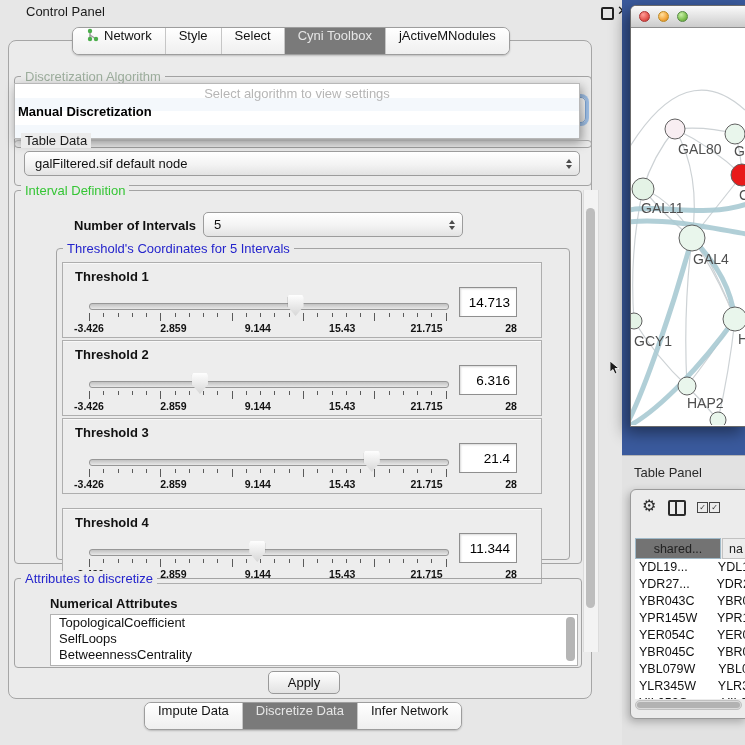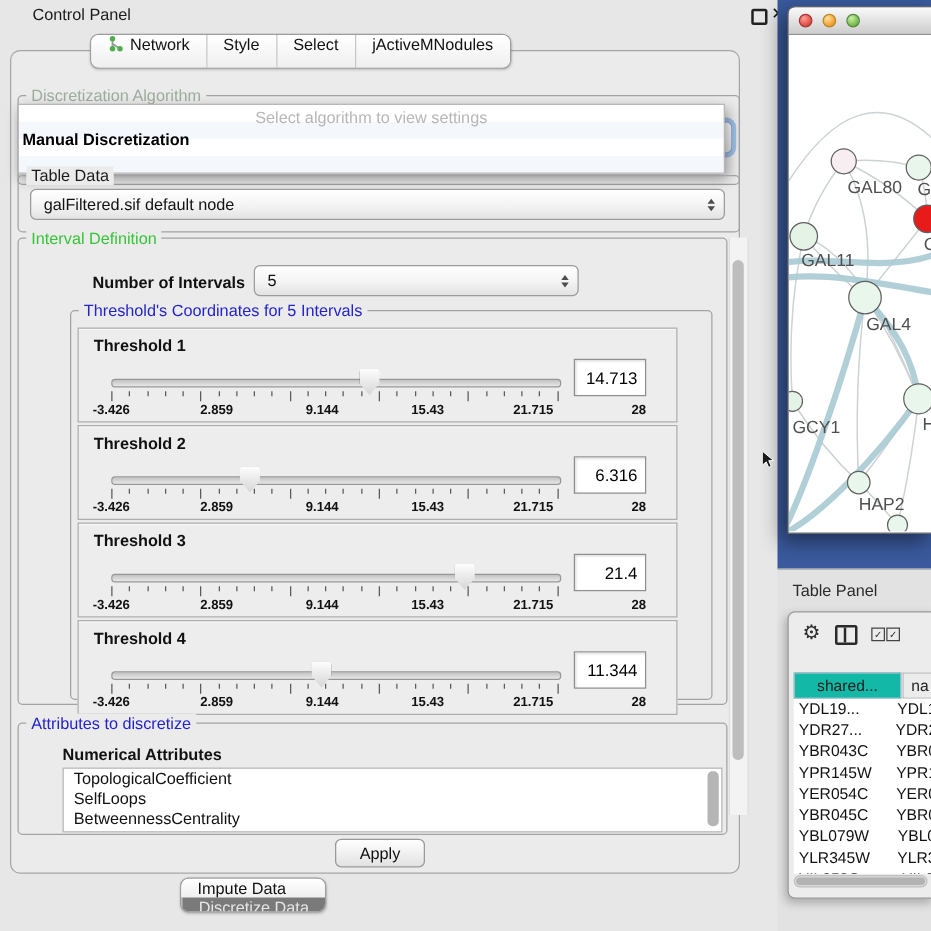--- a/index.html
+++ b/index.html
@@ -11,21 +11,21 @@
   #float-icon{left:585px;top:7px;width:9px;height:9px;border:2px solid #222;border-radius:2px;}
   #close-icon{left:601px;top:3px;font-size:13px;font-weight:bold;color:#111;}
   #main-panel{left:8px;top:40px;width:582px;height:657px;border:1px solid #a6a6a6;border-radius:8px;background:#ebebeb;}
   .tabbar{display:flex;height:26px;border:1px solid #9d9d9d;border-radius:7px;overflow:hidden;background:#fdfdfd;
     box-shadow:0 1px 2px rgba(0,0,0,.2);}
   .tab{display:flex;align-items:flex-start;padding:0 13px;font-size:13px;color:#111;border-left:1px solid #c6c6c6;
     background:linear-gradient(#ffffff,#efefef);white-space:nowrap;}
   .tab:first-child{border-left:none;}
   .tab.sel{background:#7a7a7a;color:#e6e6e6;}
   #top-tabbar{left:72px;top:27px;}
-  #bottom-tabbar{left:144px;top:702px;flex-direction:column;}
+  #bottom-tabbar{left:144px;top:702px;}
   .group{border:1px solid #a3a3a3;border-radius:4px;background:transparent;}
   .gtitle{position:absolute;top:-8px;left:6px;background:#ebebeb;padding:0 4px;font-size:13px;white-space:nowrap;}
   .green{color:#35c535;} .blue{color:#2424cc;} .dark{color:#1a1a1a;} .faded{color:#9dae9d;}
   .combo{background:linear-gradient(#ffffff,#f3f3f3 55%,#e3e3e3);border:1px solid #9c9c9c;border-radius:5px;
     font-size:13px;color:#111;line-height:24px;padding-left:10px;box-sizing:border-box;}
   .stepper{position:absolute;right:7px;top:50%;transform:translateY(-50%);display:flex;flex-direction:column;gap:2px;}
   .stepper .up{width:0;height:0;border-left:3.5px solid transparent;border-right:3.5px solid transparent;border-bottom:4.5px solid #4c4c4c;}
   .stepper .dn{width:0;height:0;border-left:3.5px solid transparent;border-right:3.5px solid transparent;border-top:4.5px solid #4c4c4c;}
   #algo-group{left:14px;top:76px;width:576px;height:70px;}
   #algo-combo{left:24px;top:97px;width:562px;height:26px;border:1px solid #7fa8d9;box-shadow:0 0 0 3px rgba(95,155,225,.55);}
@@ -85,21 +85,21 @@
   #tp-region{left:622px;top:455px;width:123px;height:290px;background:#e2e2e2;border-top:1px solid #b5b5b5;}
   #tp-title{left:12px;top:9px;font-size:13px;color:#2a2a2a;}
   #tp-window{left:8px;top:33px;width:115px;height:228px;background:#ececec;border:1px solid #9a9a9a;
     border-radius:6px 0 0 6px;box-shadow:-2px 3px 8px rgba(0,0,0,.25);overflow:hidden;}
   #gear-icon{left:11px;top:6px;font-size:16px;color:#2d2d2d;}
   #split-icon{left:37px;top:10px;width:14px;height:12px;border:2px solid #2a2a2a;border-radius:2px;}
   #split-icon:after{content:"";position:absolute;left:5px;top:0;width:2px;height:12px;background:#2a2a2a;}
   .check-icon{top:12px;width:9px;height:9px;border:1.5px solid #444;font-size:8px;line-height:9px;text-align:center;color:#333;}
   #check-1{left:66px;} #check-2{left:78px;}
   .th-cell{top:48px;height:21px;font-size:12.5px;color:#222;text-align:center;line-height:21px;box-sizing:border-box;}
-  #th-1{left:4px;width:86px;background:#14b8a6;border:1px solid #9fb9c8;}
+  #th-1{left:4px;width:86px;background:#737373;border:1px solid #9fb9c8;}
   #th-2{left:91px;width:34px;background:#ececec;border:1px solid #c2c2c2;border-right:none;text-align:left;padding-left:6px;}
   #tbl-body{left:4px;top:69px;width:111px;height:140px;background:#fff;overflow:hidden;}
   .trow{display:flex;height:17px;line-height:17px;font-size:12.5px;color:#111;white-space:nowrap;}
   .tc1{width:87px;padding-left:4px;box-sizing:border-box;overflow:hidden;}
   .tc2{padding-left:4px;overflow:hidden;}
   #h-scroll{left:4px;top:210px;width:107px;height:10px;background:#dadada;border-radius:5px;border:1px solid #c0c0c0;box-sizing:border-box;}
   #h-thumb{left:1px;top:1px;width:103px;height:6px;background:#b2b2b2;border-radius:4px;}
   #cursor{left:610px;top:361px;}
 </style>
 </head>
@@ -123,20 +123,23 @@
         <circle cx="10" cy="11" r="2.2" fill="#4cae4c"></circle>
     </svg>
     <span>Network</span>
   </div>
   <div class="tab">
       <span>Style</span>
     </div>
   <div class="tab">
       <span>Select</span>
     </div>
+  <div class="tab sel">
+      <span>Cyni Toolbox</span>
+    </div>
   <div class="tab">
       <span>jActiveMNodules</span>
     </div>
 </div>
 
 <div class="abs group" id="algo-group">
   <span class="gtitle faded">Discretization Algorithm</span>
 </div>
 <div class="abs combo" id="algo-combo">
   <span class="stepper">
@@ -300,21 +303,21 @@
   <div class="abs scalelabels">
       <span style="left: 0%;">-3.426</span>
       <span style="left: 20%;">2.859</span>
       <span style="left: 40%;">9.144</span>
       <span style="left: 60%;">15.43</span>
       <span style="left: 80%;">21.715</span>
       <span style="left: 100%;">28</span>
     </div>
   <div class="abs thr-field">21.4</div>
 </div>
-<div class="abs thr-box" style="top:496px">
+<div class="abs thr-box" style="top:508px">
   <span class="abs thr-label">Threshold 4</span>
   <div class="abs trackzone">
       <div class="abs track"></div>
     <div class="abs sthumb" style="left: calc(47% - 8px);"></div>
     </div>
   <div class="abs ticks">
       <span class="tick major"></span>
       <span class="tick"></span>
       <span class="tick"></span>
       <span class="tick"></span>

